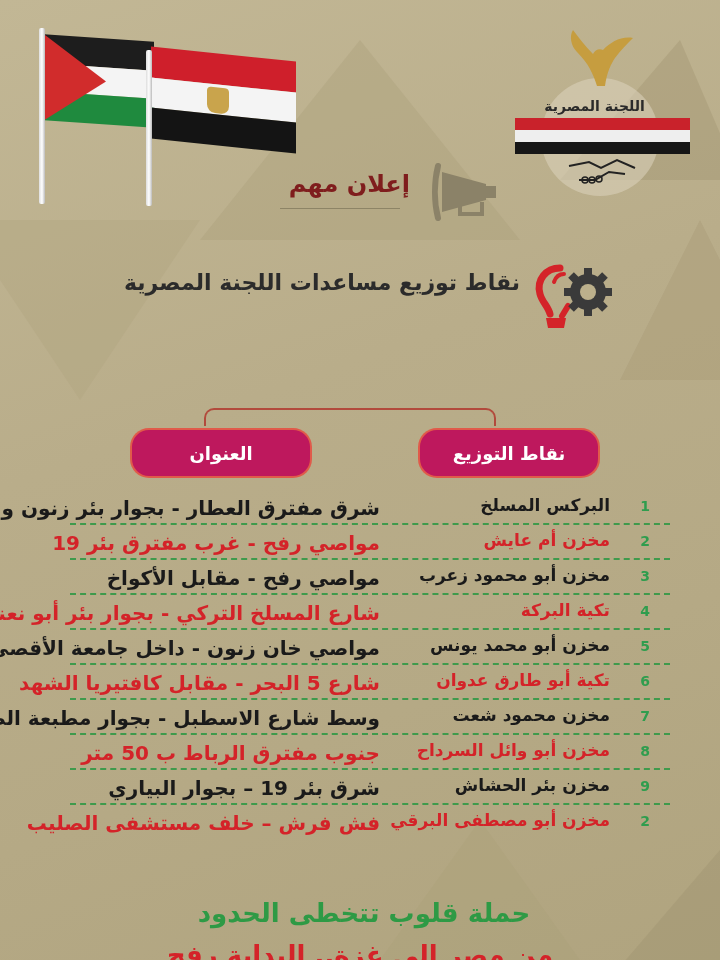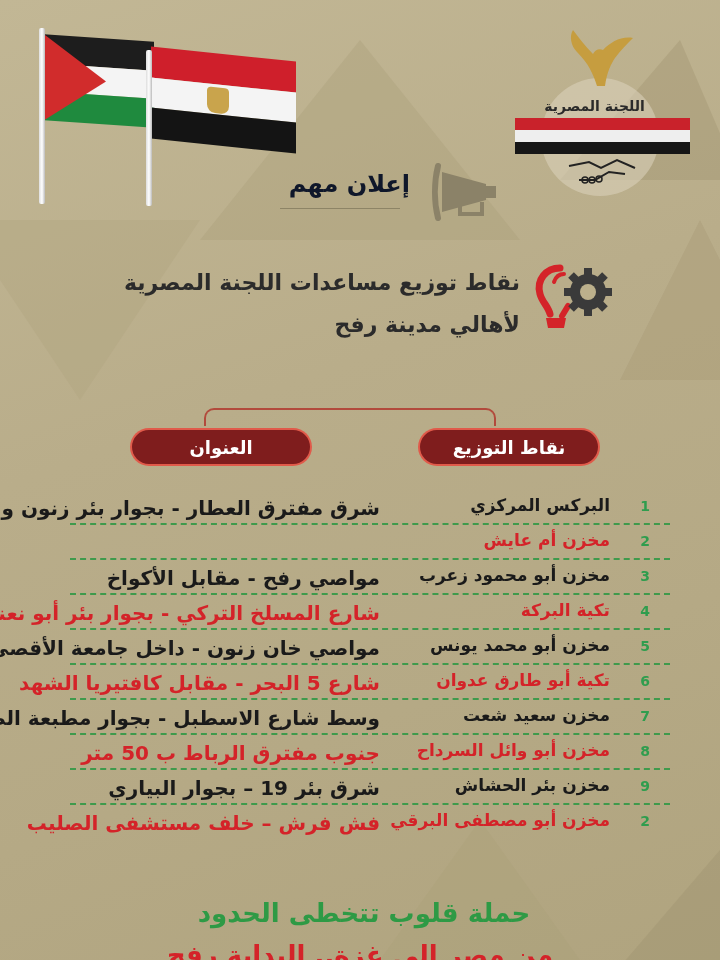--- a/index.html
+++ b/index.html
@@ -37,32 +37,32 @@
   .logo { position: absolute; left: 495px; top: 22px; width: 215px; height: 170px; }
   .logo-circle { position: absolute; left: 46px; top: 56px; width: 118px; height: 118px; border-radius: 50%; background: rgba(220,212,190,0.55); }
   .logo-eagle { position: absolute; left: 72px; top: 6px; width: 70px; height: 60px; }
   .logo-name { position: absolute; left: 0; right: 16px; top: 76px; text-align: center; font-size: 14px; font-weight: bold; color: #2a2a2a; direction: rtl; }
   .ribbon { position: absolute; left: 20px; top: 96px; width: 175px; height: 36px; }
   .ribbon .s { height: 33.33%; }
   .handshake { position: absolute; left: 70px; top: 134px; width: 75px; height: 30px; }
 
   
   .announce { position: absolute; left: 250px; top: 162px; width: 260px; height: 60px; }
-  .announce-title { position: absolute; right: 100px; top: 8px; font-size: 24px; font-weight: bold; color: #0f172a; direction: rtl; white-space: nowrap; }
+  .announce-title { position: absolute; right: 100px; top: 8px; font-size: 24px; font-weight: bold; color: #7f1d1d; direction: rtl; white-space: nowrap; }
   .announce-underline { position: absolute; left: 30px; top: 46px; width: 120px; height: 1px; background: #8d8466; }
   .megaphone { position: absolute; right: 0; top: 0; width: 80px; height: 60px; }
 
   
   .subtitle { position: absolute; left: 100px; top: 262px; width: 420px; text-align: right; direction: rtl; color: #2b2b2b; font-weight: bold; font-size: 22px; line-height: 42px; }
   .bulb-gear { position: absolute; left: 532px; top: 262px; width: 84px; height: 70px; }
 
   
   .bracket { position: absolute; left: 204px; top: 408px; width: 292px; height: 18px; border: 2px solid #b24a3c; border-bottom: none; border-radius: 10px 10px 0 0; }
 
-  .pill { position: absolute; top: 430px; height: 34px; border-radius: 17px; background: #7f1d1d; box-shadow: 0 0 0 2px #e05a4a; color: #fff; font-weight: bold; font-size: 18px; display: flex; align-items: center; justify-content: center; direction: rtl; }
+  .pill { position: absolute; top: 430px; height: 46px; border-radius: 17px; background: #be185d; box-shadow: 0 0 0 2px #e05a4a; color: #fff; font-weight: bold; font-size: 18px; display: flex; align-items: center; justify-content: center; direction: rtl; }
   .pill.address { left: 132px; width: 178px; }
   .pill.points { left: 420px; width: 178px; }
 
   
   .table { position: absolute; left: 70px; top: 490px; width: 600px; }
   .row { position: relative; height: 35px; border-bottom: 2px dashed #3f9a4c; }
   .row:last-child { border-bottom: none; }
   .row .num { position: absolute; left: 560px; width: 30px; top: 8px; text-align: center; color: #2f9d4e; font-size: 14px; font-weight: bold; }
   .row .name { position: absolute; right: 60px; top: 5px; font-size: 17px; font-weight: bold; direction: rtl; white-space: nowrap; }
   .row .addr { position: absolute; right: 290px; top: 6px; font-size: 20px; direction: rtl; white-space: nowrap; font-weight: 600; }
@@ -127,21 +127,20 @@
   <svg class="megaphone" viewBox="0 0 80 60">
     <path d="M8 4 C4 20 4 40 8 56" stroke="#8b8268" stroke-width="6" fill="none" stroke-linecap="round"></path>
     <path d="M12 10 L56 22 L56 38 L12 50 Z" fill="#8b8268"></path>
     <rect x="56" y="24" width="10" height="12" fill="#8b8268"></rect>
     <path d="M30 44 L30 52 L52 52 L52 40" stroke="#8b8268" stroke-width="4" fill="none"></path>
   </svg>
 </div>
 
 <div class="subtitle">
   <div>نقاط توزيع مساعدات اللجنة المصرية</div>
-  <div>لأهالي مدينة رفح</div>
 </div>
 <svg class="bulb-gear" viewBox="0 0 84 70">
   <path d="M28 6 C14 6 4 18 8 32 C10 40 16 44 18 52" stroke="#d42329" stroke-width="7" fill="none" stroke-linecap="round"></path>
   <path d="M22 20 C24 14 28 12 32 12" stroke="#d42329" stroke-width="4" fill="none" stroke-linecap="round"></path>
   <path d="M36 44 L30 54" stroke="#d42329" stroke-width="6" stroke-linecap="round"></path>
   <path d="M14 56 L34 56 L32 66 L16 66 Z" fill="#d42329"></path>
   <g transform="translate(56,30)">
     <circle r="18" fill="#3a3a3a"></circle>
     <g fill="#3a3a3a">
       <rect x="-4" y="-24" width="8" height="10"></rect>
@@ -157,26 +156,27 @@
   </g>
 </svg>
 
 <div class="bracket"></div>
 <div class="pill address">العنوان</div>
 <div class="pill points">نقاط التوزيع</div>
 
 <div class="table">
   <div class="row black">
     <span class="num">1</span>
-    <span class="name">البركس المركزي</span>
+    <span class="name">البركس المسلخ</span>
     <span class="addr">شرق مفترق العطار - بجوار بئر زنون والشاعر</span>
   </div>
   <div class="row red">
     <span class="num">2</span>
     <span class="name">مخزن أم عايش</span>
+    <span class="addr">مواصي رفح - غرب مفترق بئر 19</span>
   </div>
   <div class="row black">
     <span class="num">3</span>
     <span class="name">مخزن أبو محمود زعرب</span>
     <span class="addr">مواصي رفح - مقابل الأكواخ</span>
   </div>
   <div class="row red">
     <span class="num">4</span>
     <span class="name">تكية البركة</span>
     <span class="addr">شارع المسلخ التركي - بجوار بئر أبو نعنع</span>
@@ -186,21 +186,21 @@
     <span class="name">مخزن أبو محمد يونس</span>
     <span class="addr">مواصي خان زنون - داخل جامعة الأقصى</span>
   </div>
   <div class="row red">
     <span class="num">6</span>
     <span class="name">تكية أبو طارق عدوان</span>
     <span class="addr">شارع 5 البحر - مقابل كافتيريا الشهد</span>
   </div>
   <div class="row black">
     <span class="num">7</span>
-    <span class="name">مخزن سعيد شعت</span>
+    <span class="name">مخزن محمود شعت</span>
     <span class="addr">وسط شارع الاسطبل - بجوار مطبعة الطالب</span>
   </div>
   <div class="row red">
     <span class="num">8</span>
     <span class="name">مخزن أبو وائل السرداح</span>
     <span class="addr">جنوب مفترق الرباط ب 50 متر</span>
   </div>
   <div class="row black">
     <span class="num">9</span>
     <span class="name">مخزن بئر الحشاش</span>

